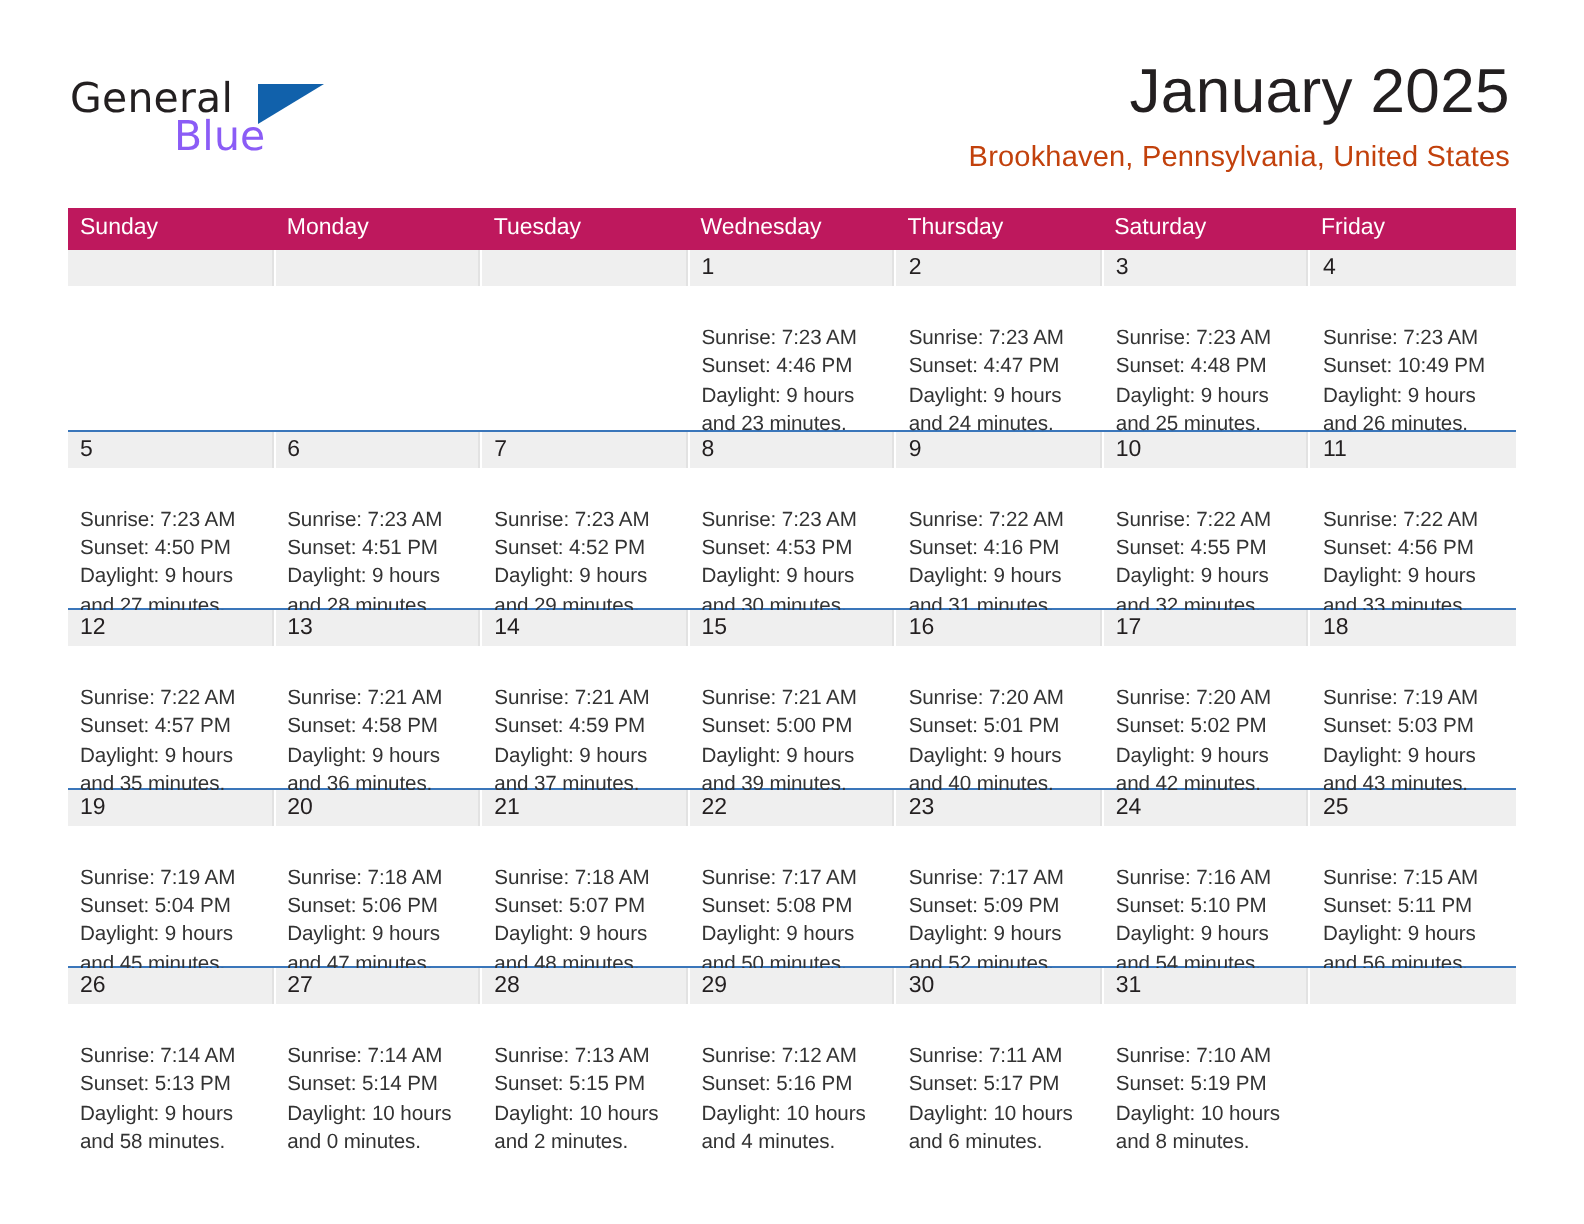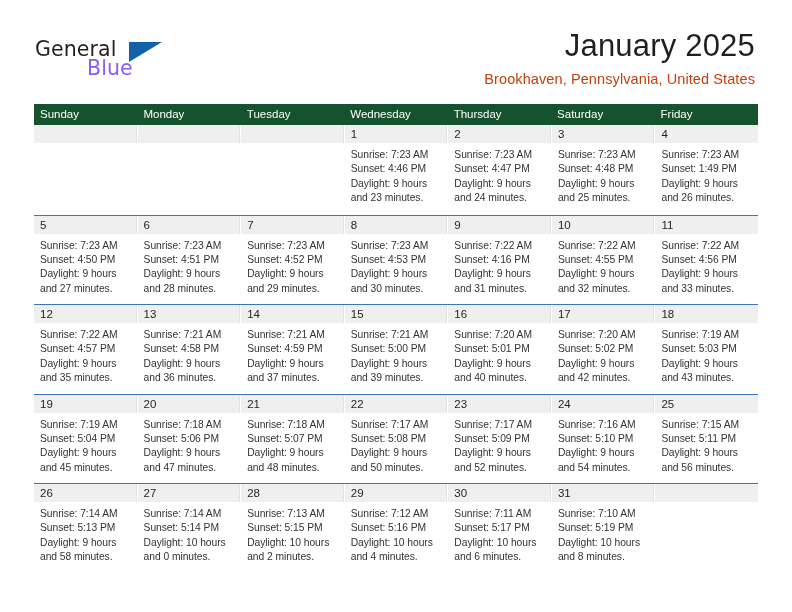--- a/index.html
+++ b/index.html
@@ -95,21 +95,21 @@
   .calendar {
     position: absolute;
     left: 34px;
     top: 104px;
     width: 724px;
   }
 
   .dow-row {
     display: flex;
     width: 100%;
-    background: #14532d;
+    background: #be185d;
     height: 21px;
   }
   .dow-cell {
     flex: 1 1 0;
     box-sizing: border-box;
     padding-left: 6px;
     color: #ffffff;
     font-size: 11.5px;
     line-height: 21px;
     white-space: nowrap;
@@ -148,21 +148,21 @@
     border-right: none;
   }
   .daynum {
     padding-left: 6px;
     font-size: 11.5px;
     line-height: 18px;
     color: #231f20;
   }
 
   .day-body {
-    padding: 5px 5px 0 6px;
+    padding: 20px 5px 0 6px;
   }
   .day-body .line {
     font-size: 10.3px;
     line-height: 14.4px;
     color: #333333;
     white-space: nowrap;
     letter-spacing: -0.05px;
   }
 
   .empty .daynum-band {
@@ -242,21 +242,21 @@
               <div class="line">Daylight: 9 hours</div>
               <div class="line">and 25 minutes.</div>
             </div>
           </div>
           <div class="day-cell">
             <div class="daynum-band">
               <div class="daynum">4</div>
             </div>
             <div class="day-body">
               <div class="line">Sunrise: 7:23 AM</div>
-              <div class="line">Sunset: 1:49 PM</div>
+              <div class="line">Sunset: 10:49 PM</div>
               <div class="line">Daylight: 9 hours</div>
               <div class="line">and 26 minutes.</div>
             </div>
           </div>
         </div>
         <div class="week-row">
           <div class="day-cell">
             <div class="daynum-band">
               <div class="daynum">5</div>
             </div>

